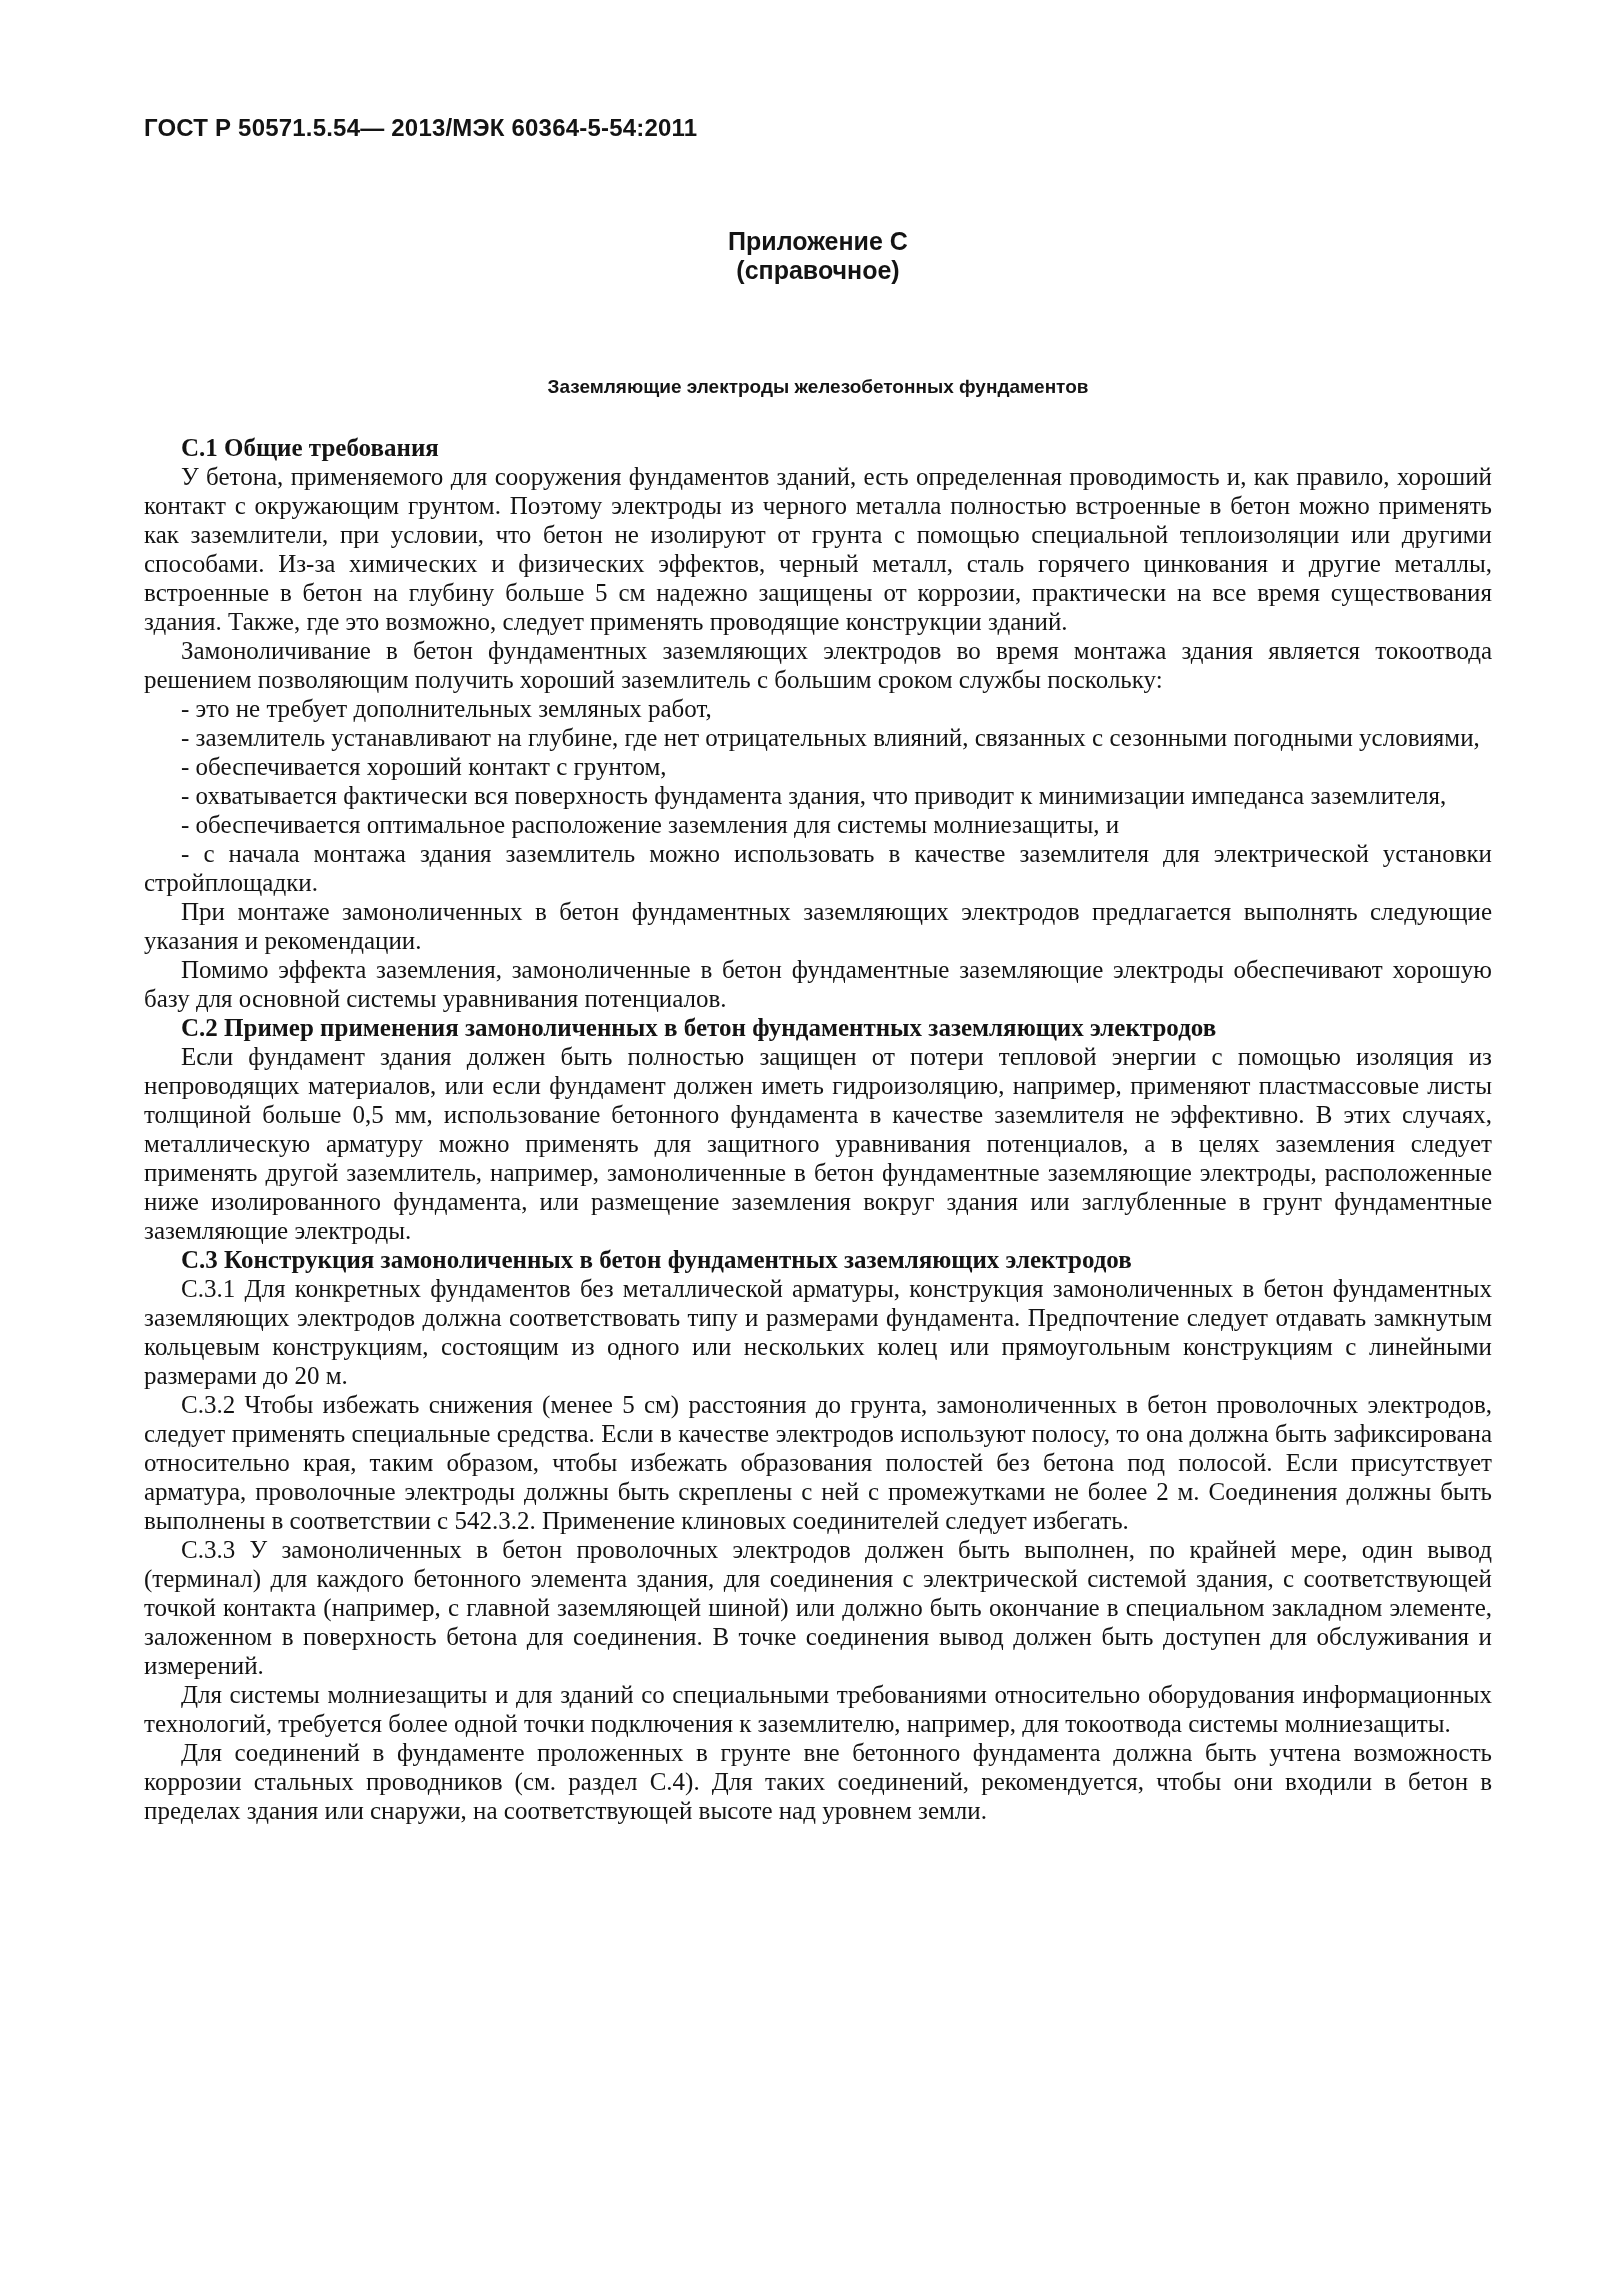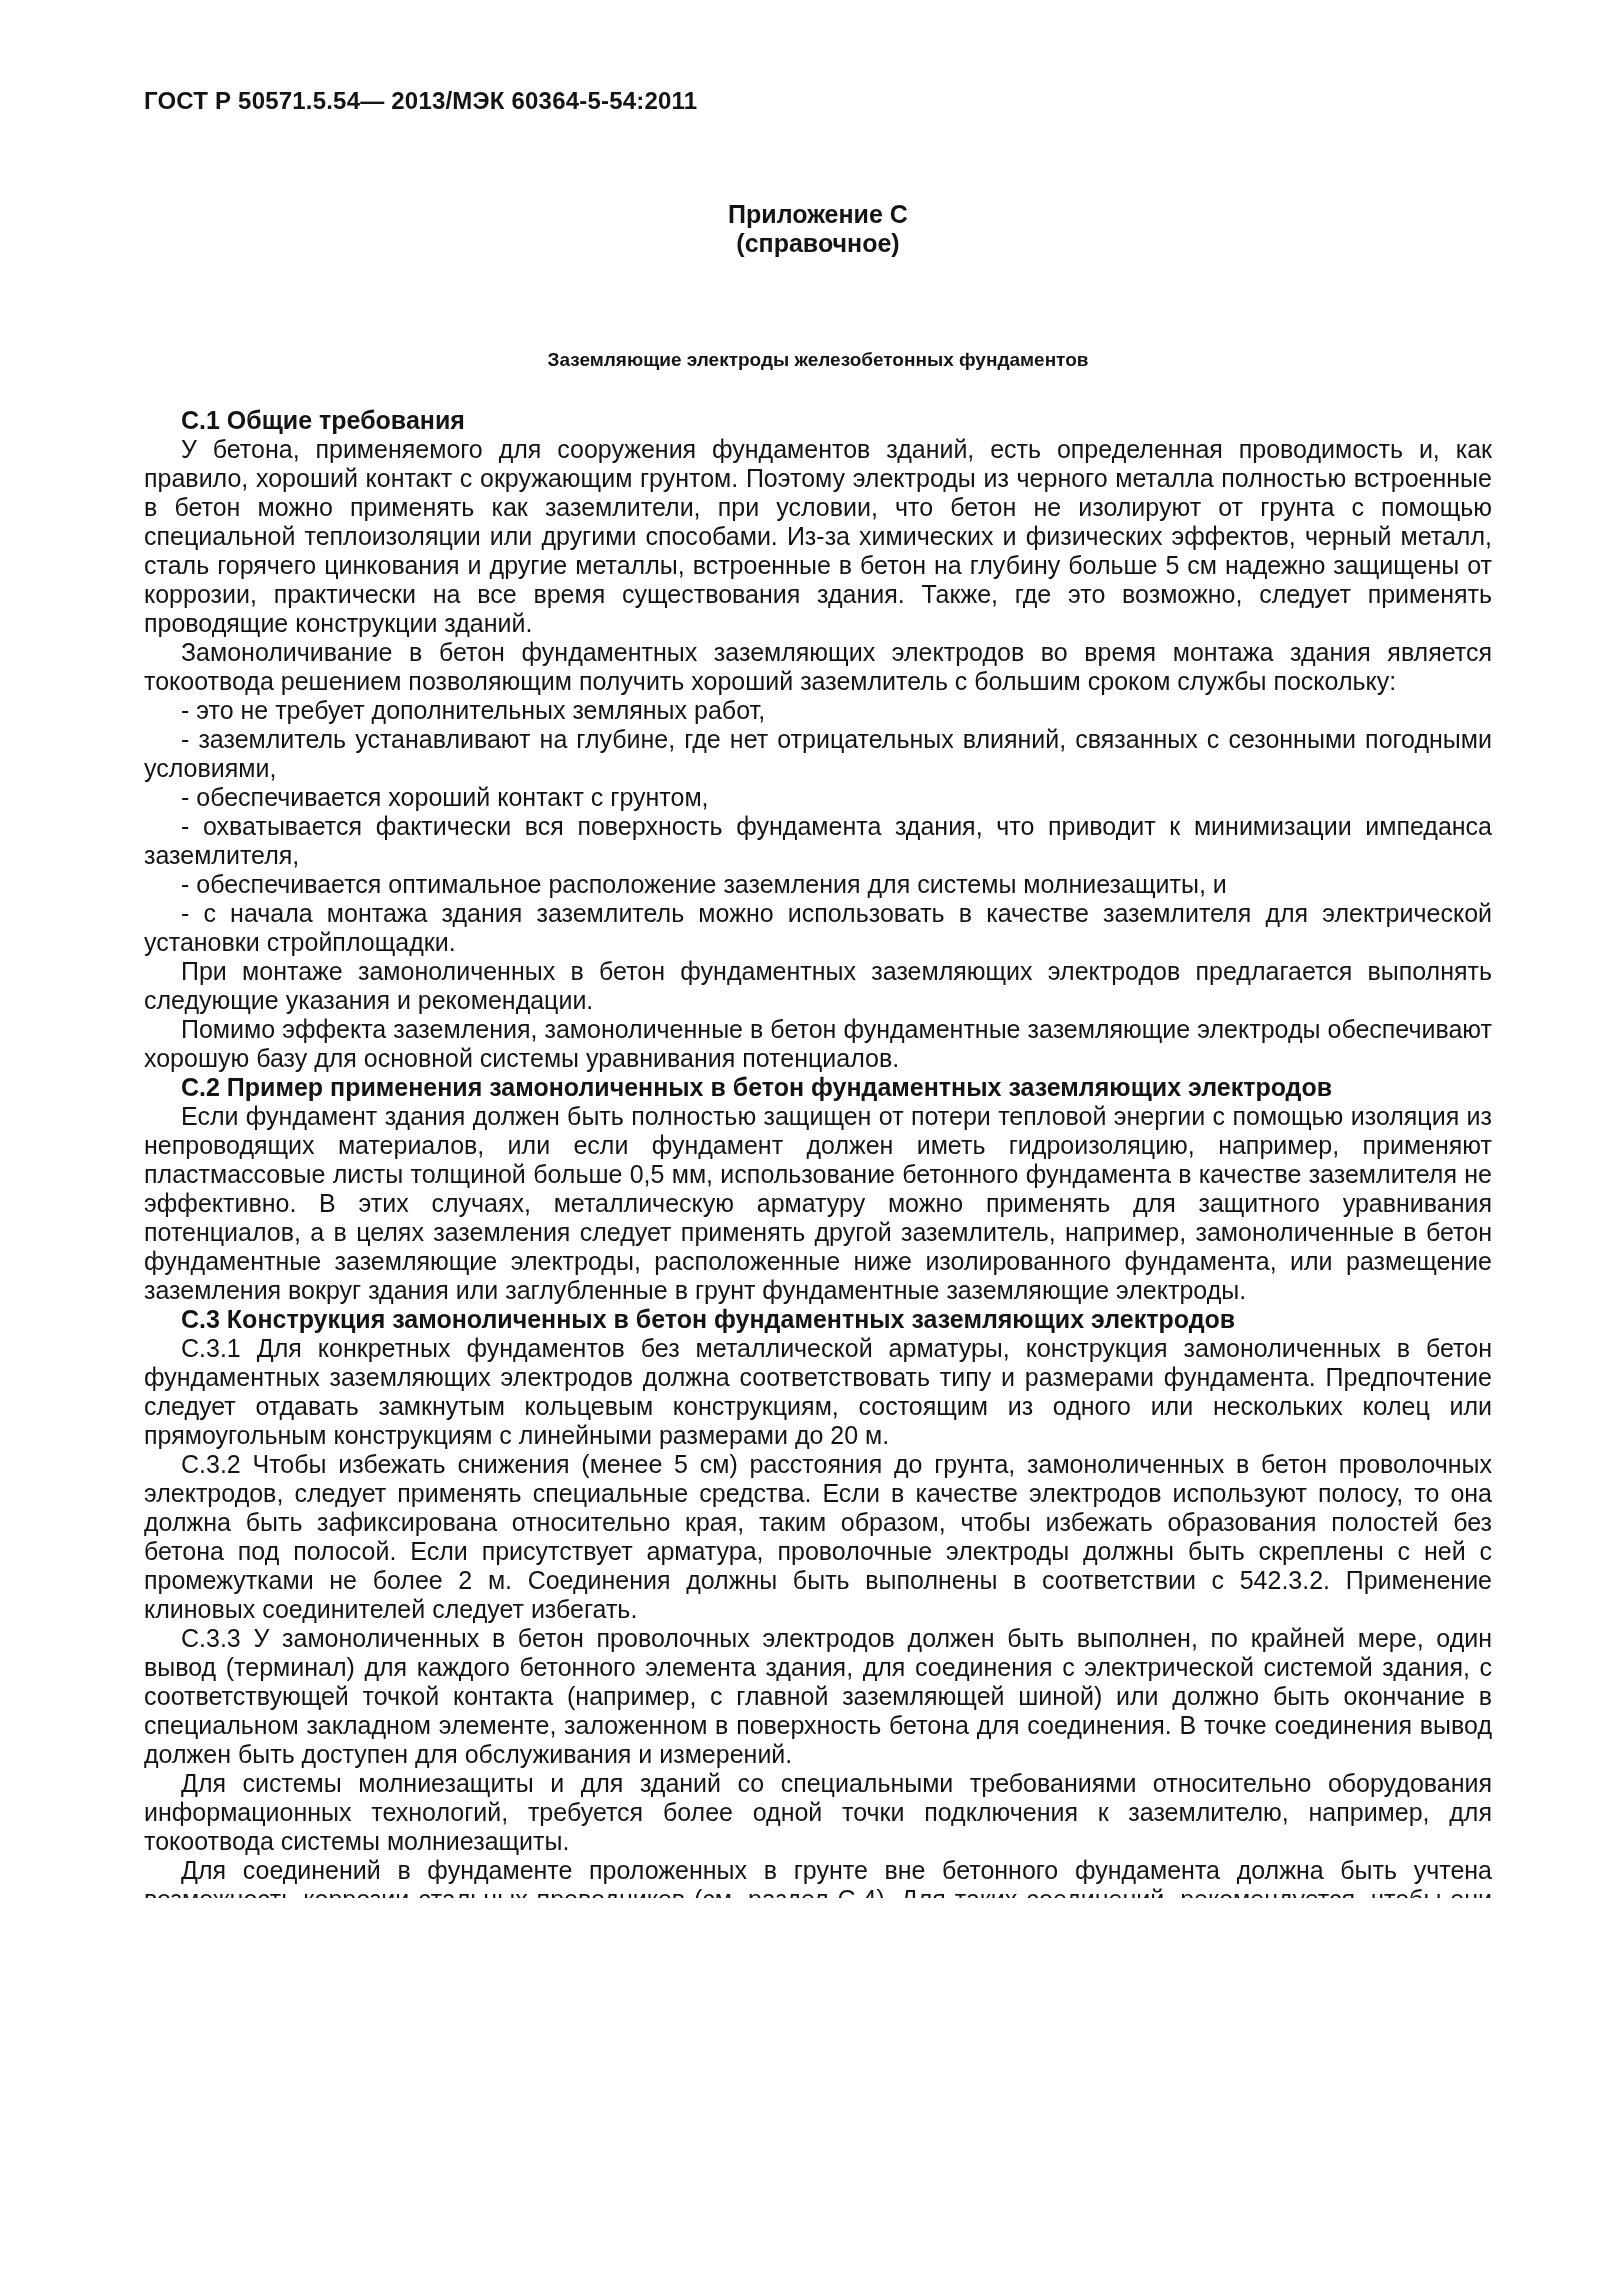--- a/index.html
+++ b/index.html
@@ -7,21 +7,21 @@
     margin: 0;
     padding: 0;
     background: #ffffff;
   }
   .page {
     position: relative;
     width: 1623px;
     height: 1898px;
     background: #ffffff;
     box-sizing: border-box;
-    padding: 87px 131px 0 144px;
+    padding: 114px 131px 0 144px;
     font-family: "Liberation Sans", "DejaVu Sans", sans-serif;
     color: #141414;
     overflow: hidden;
   }
   .running-header {
     font-size: 24px;
     font-weight: bold;
     line-height: 27px;
     text-align: left;
     letter-spacing: 0.2px;
@@ -43,20 +43,21 @@
   .body-text {
     margin-top: 32px;
     font-size: 25px;
     line-height: 29px;
     text-align: justify;
   }
   .body-text p {
     margin: 0;
     padding: 0;
     text-indent: 37px;
+    font-family: Liberation Serif, serif;
   }
   .body-text p.h {
     font-weight: bold;
   }
   .page-number {
     position: absolute;
     left: 144px;
     top: 2104px;
     font-size: 25px;
     line-height: 29px;

